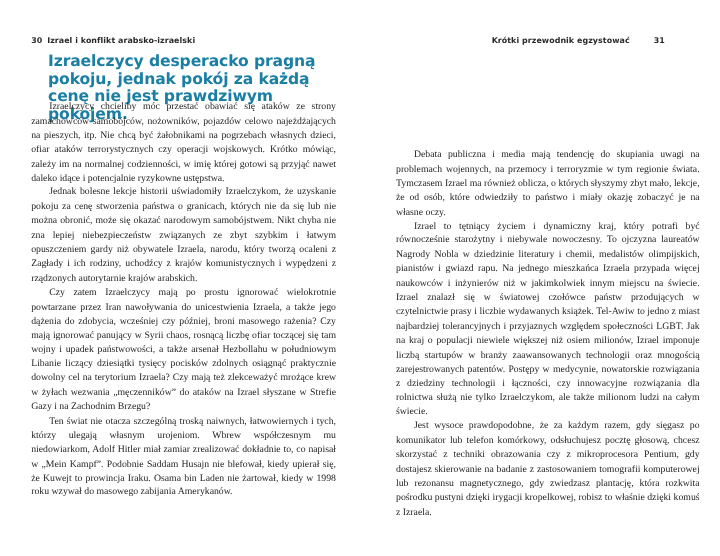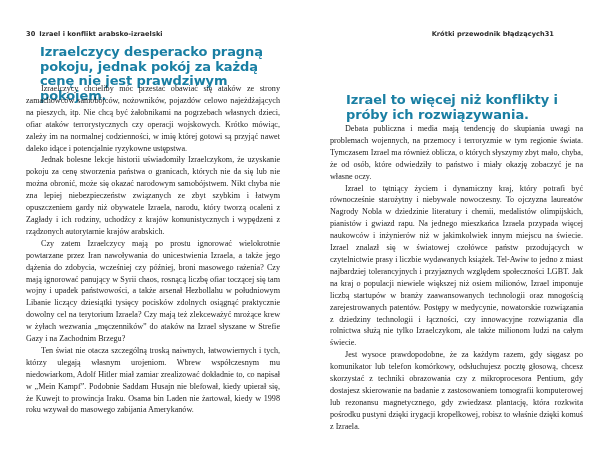--- a/index.html
+++ b/index.html
@@ -37,21 +37,21 @@
       font-family: "DejaVu Sans", "Liberation Sans", sans-serif;
       font-size: 6.6px;
       font-weight: bold;
       color: #2a2a2a;
       white-space: nowrap;
       letter-spacing: 0.05px;
     }
     .page.left .running-head { left: 26px; }
     .page.right .running-head { right: 46px; }
     .running-head .num { margin-right: 4px; }
-    .running-head .num-r { margin-left: 0; }
+    .running-head .num-r { margin-left: 20px; }
 
     .heading {
       position: absolute;
       font-family: "DejaVu Sans", "Liberation Sans", sans-serif;
       font-weight: bold;
       color: #1a7fa3;
       font-size: 13px;
       line-height: 14.6px;
       letter-spacing: -0.1px;
     }
@@ -112,27 +112,26 @@
     <div class="body-text">
       <p>Izraelczycy chcieliby móc przestać obawiać się ataków ze strony zamachowców samobójców, nożowników, pojazdów celowo najeżdżających na pieszych, itp. Nie chcą być żałobnikami na pogrzebach własnych dzieci, ofiar ataków terrorystycznych czy operacji wojskowych. Krótko mówiąc, zależy im na normalnej codzienności, w imię której gotowi są przyjąć nawet daleko idące i potencjalnie ryzykowne ustępstwa.</p>
       <p>Jednak bolesne lekcje historii uświadomiły Izraelczykom, że uzyskanie pokoju za cenę stworzenia państwa o granicach, których nie da się lub nie można obronić, może się okazać narodowym samobójstwem. Nikt chyba nie zna lepiej niebezpieczeństw związanych ze zbyt szybkim i łatwym opuszczeniem gardy niż obywatele Izraela, narodu, który tworzą ocaleni z Zagłady i ich rodziny, uchodźcy z krajów komunistycznych i wypędzeni z rządzonych autorytarnie krajów arabskich.</p>
       <p>Czy zatem Izraelczycy mają po prostu ignorować wielokrotnie powtarzane przez Iran nawoływania do unicestwienia Izraela, a także jego dążenia do zdobycia, wcześniej czy później, broni masowego rażenia? Czy mają ignorować panujący w Syrii chaos, rosnącą liczbę ofiar toczącej się tam wojny i upadek państwowości, a także arsenał Hezbollahu w południowym Libanie liczący dziesiątki tysięcy pocisków zdolnych osiągnąć praktycznie dowolny cel na terytorium Izraela? Czy mają też zlekceważyć mrożące krew w żyłach wezwania „męczenników” do ataków na Izrael słyszane w Strefie Gazy i na Zachodnim Brzegu?</p>
       <p>Ten świat nie otacza szczególną troską naiwnych, łatwowiernych i tych, którzy ulegają własnym urojeniom. Wbrew współczesnym mu niedowiarkom, Adolf Hitler miał zamiar zrealizować dokładnie to, co napisał w „Mein Kampf”. Podobnie Saddam Husajn nie blefował, kiedy upierał się, że Kuwejt to prowincja Iraku. Osama bin Laden nie żartował, kiedy w 1998 roku wzywał do masowego zabijania Amerykanów.</p>
     </div>
   </div>
 
   <div class="page right">
     <div class="running-head">
-      <span>Krótki przewodnik błądzących</span><span class="num-r">31</span>
+      <span>Krótki przewodnik egzystować</span><span class="num-r">31</span>
     </div>
 
 
-    <div class="heading">Izrael to więcej niż konflikty i próby ich rozwiązywania.</div>
 
     <div class="body-text main">
-      <p>Debata publiczna i media mają tendencję do skupiania uwagi na problemach wojennych, na przemocy i terroryzmie w tym regionie świata. Tymczasem Izrael ma również oblicza, o których słyszymy zbyt mało, chyba, że od osób, które odwiedziły to państwo i miały okazję zobaczyć je na własne oczy.</p>
+      <p>Debata publiczna i media mają tendencję do skupiania uwagi na problemach wojennych, na przemocy i terroryzmie w tym regionie świata. Tymczasem Izrael ma również oblicza, o których słyszymy zbyt mało, lekcje, że od osób, które odwiedziły to państwo i miały okazję zobaczyć je na własne oczy.</p>
       <p>Izrael to tętniący życiem i dynamiczny kraj, który potrafi być równocześnie starożytny i niebywale nowoczesny. To ojczyzna laureatów Nagrody Nobla w dziedzinie literatury i chemii, medalistów olimpijskich, pianistów i gwiazd rapu. Na jednego mieszkańca Izraela przypada więcej naukowców i inżynierów niż w jakimkolwiek innym miejscu na świecie. Izrael znalazł się w światowej czołówce państw przodujących w czytelnictwie prasy i liczbie wydawanych książek. Tel-Awiw to jedno z miast najbardziej tolerancyjnych i przyjaznych względem społeczności LGBT. Jak na kraj o populacji niewiele większej niż osiem milionów, Izrael imponuje liczbą startupów w branży zaawansowanych technologii oraz mnogością zarejestrowanych patentów. Postępy w medycynie, nowatorskie rozwiązania z dziedziny technologii i łączności, czy innowacyjne rozwiązania dla rolnictwa służą nie tylko Izraelczykom, ale także milionom ludzi na całym świecie.</p>
       <p>Jest wysoce prawdopodobne, że za każdym razem, gdy sięgasz po komunikator lub telefon komórkowy, odsłuchujesz pocztę głosową, chcesz skorzystać z techniki obrazowania czy z mikroprocesora Pentium, gdy dostajesz skierowanie na badanie z zastosowaniem tomografii komputerowej lub rezonansu magnetycznego, gdy zwiedzasz plantację, która rozkwita pośrodku pustyni dzięki irygacji kropelkowej, robisz to właśnie dzięki komuś z Izraela.</p>
       <p class="last-short">Izrael – im więcej wiesz, tym więcej rozumiesz.</p>
     </div>
   </div>
 
 </div>
 
 </body></html>

